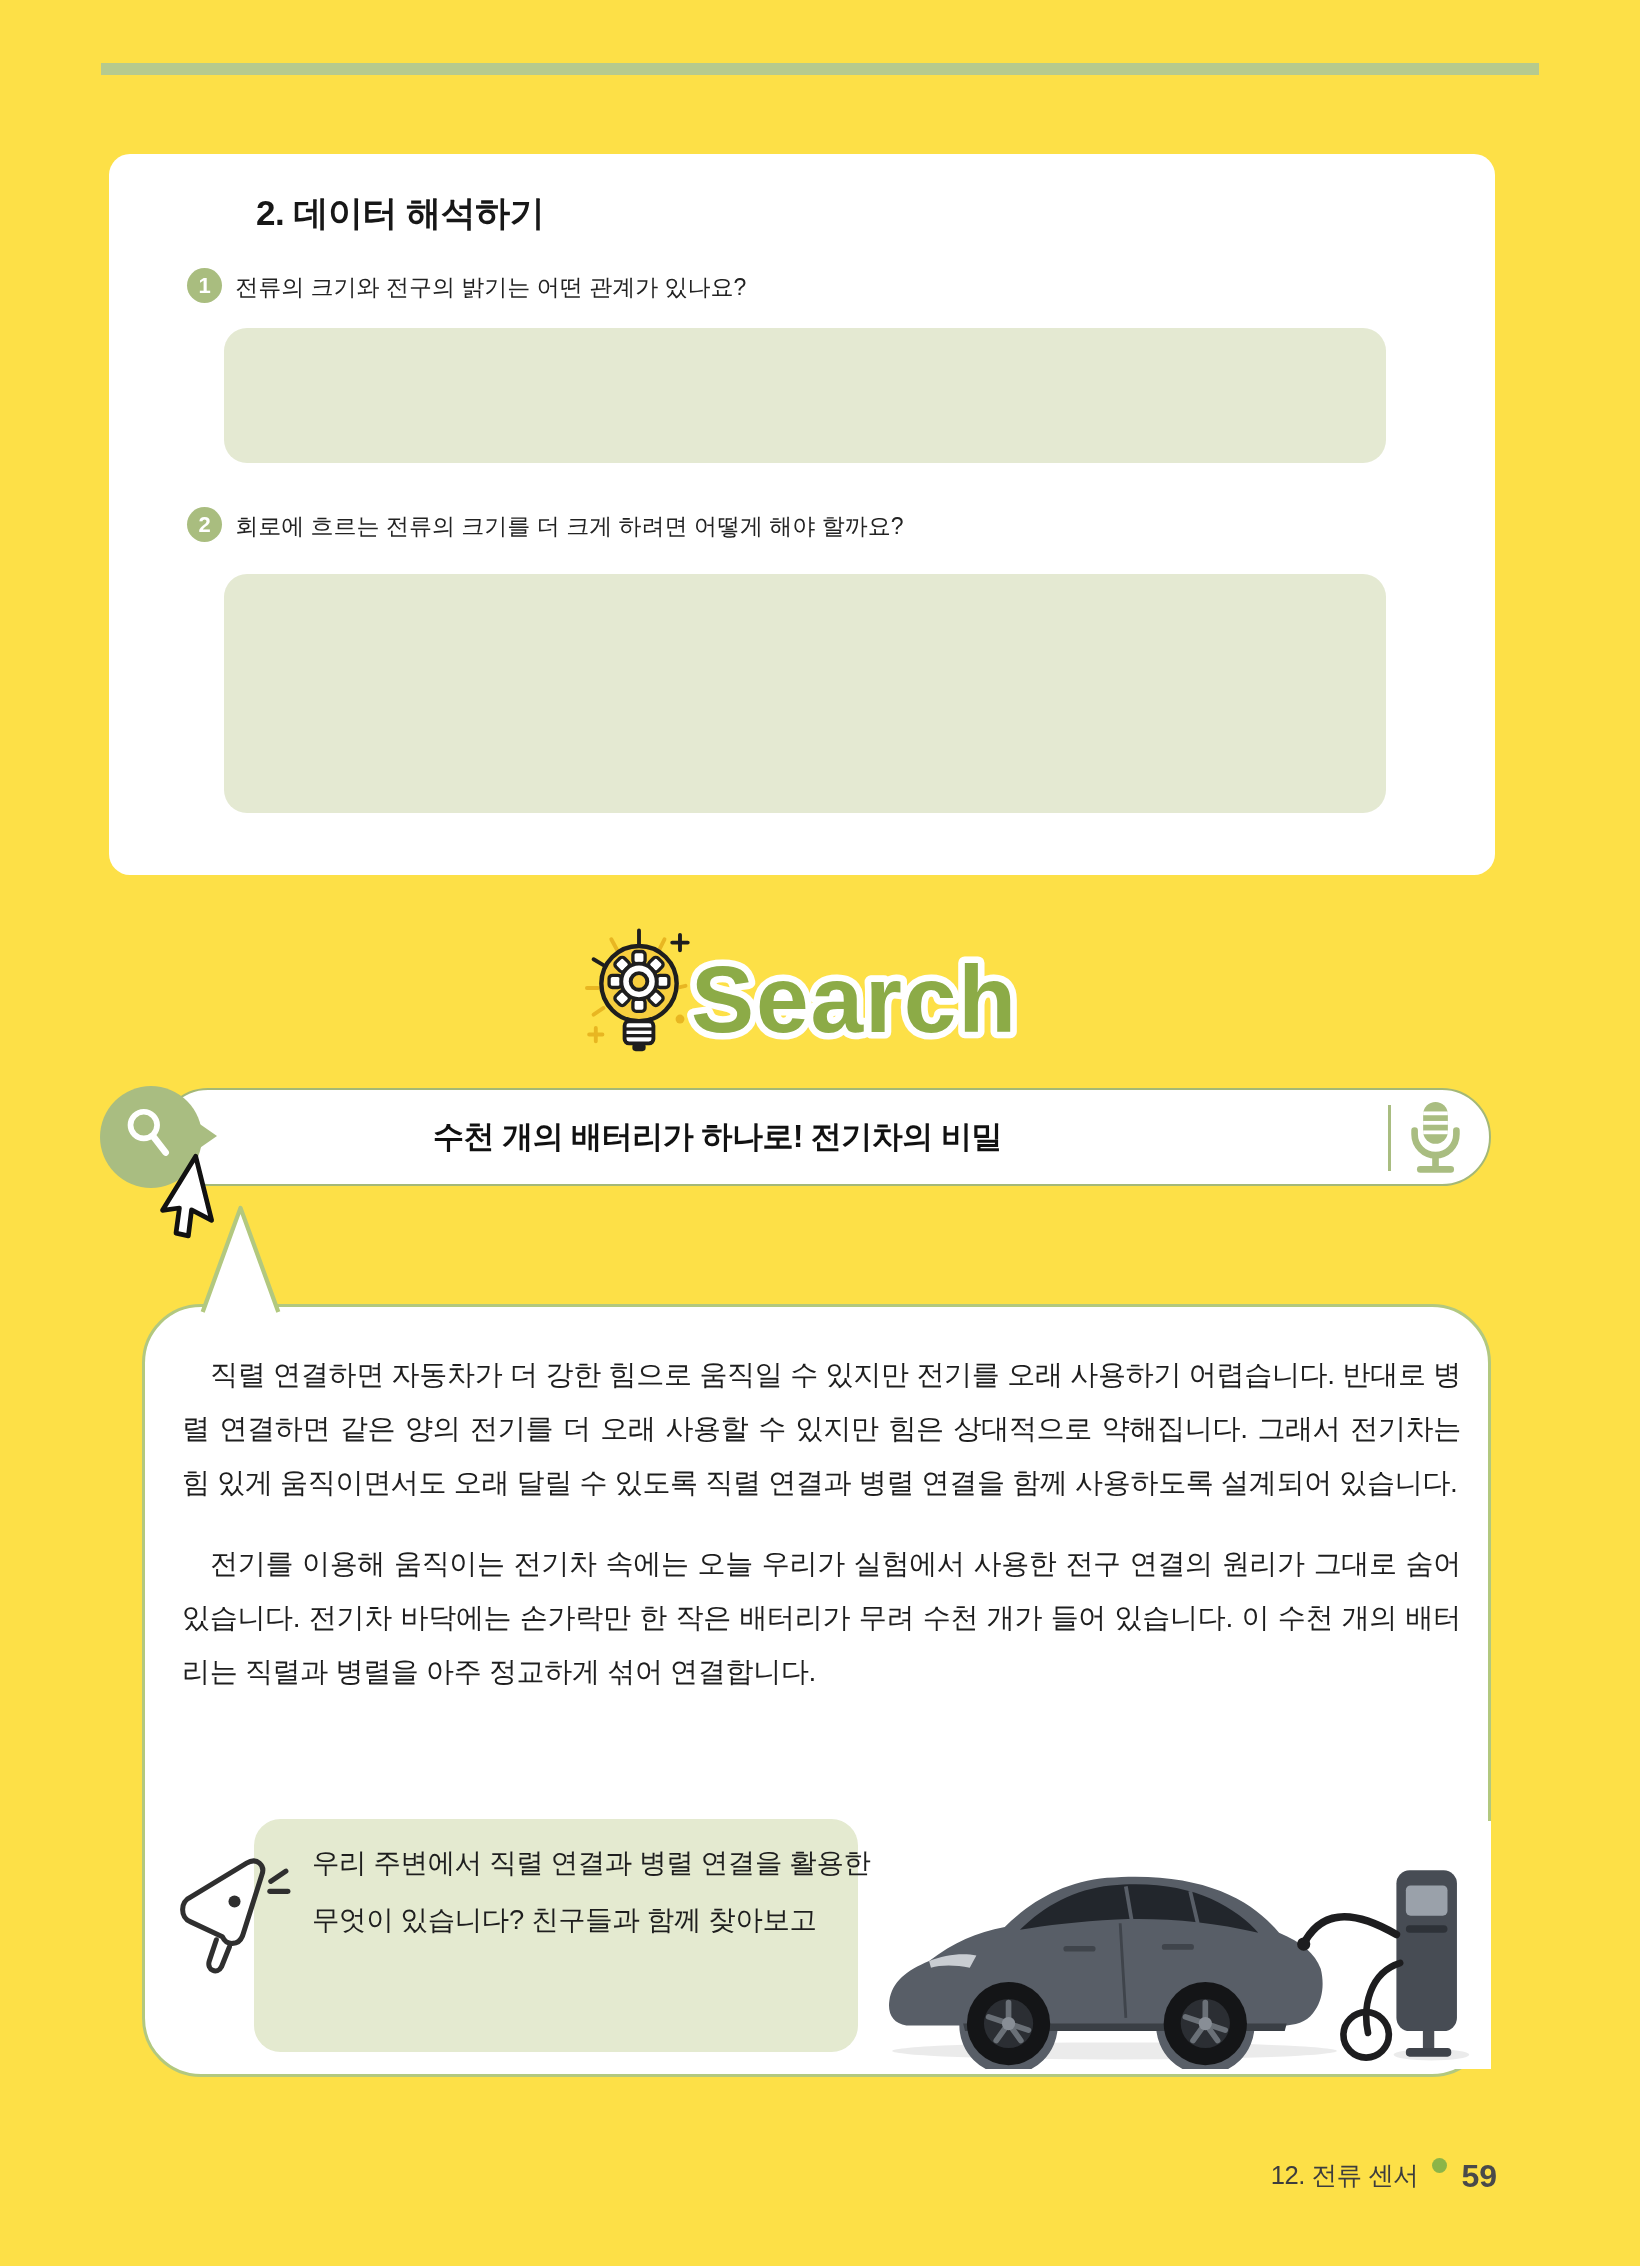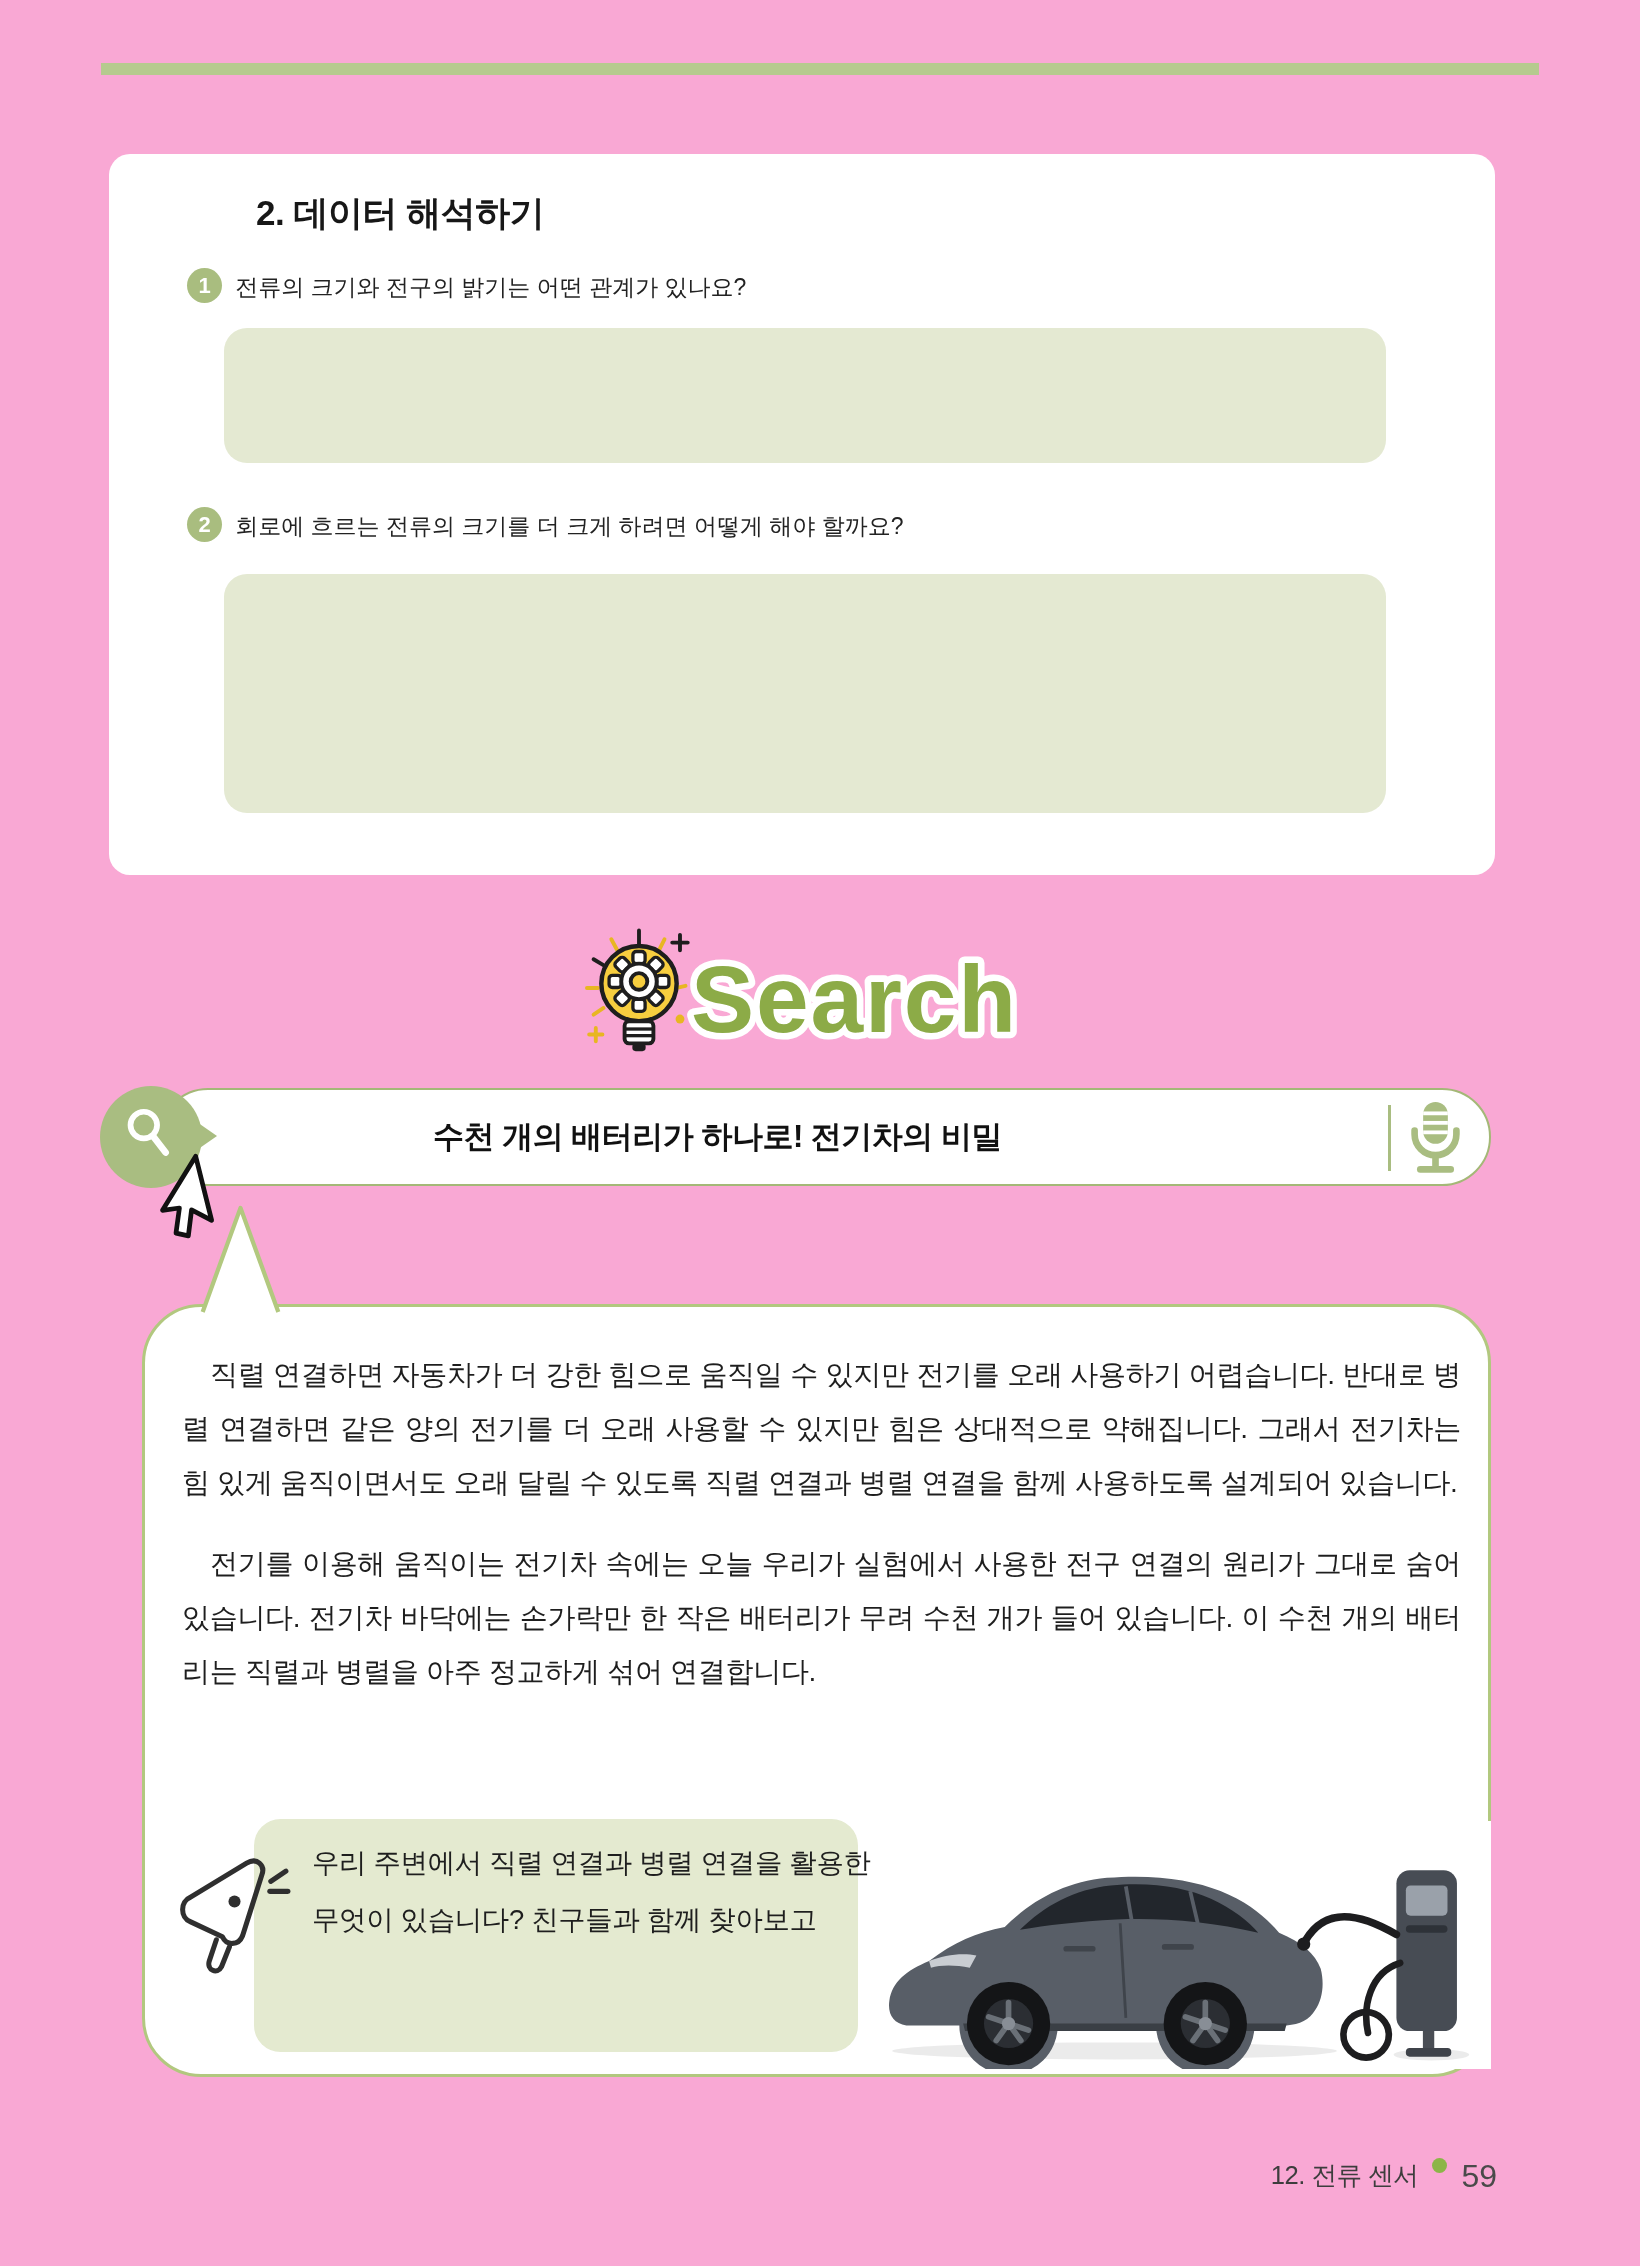--- a/index.html
+++ b/index.html
@@ -1,17 +1,17 @@
 <!DOCTYPE html>
 <html style="font-size:15px"><head>
 <meta charset="utf-8">
 <style>
   html,body{margin:0;padding:0;background:#d8dcc8;}
   #page{
-    position:relative;width:1641px;height:2267px;background:#f9a8d4;
+    position:relative;width:1641px;height:2267px;background:#fde047;
     font-family:"Liberation Sans", sans-serif;overflow:hidden;
   }
   
   .topbar{position:absolute;left:101px;top:63px;width:1438px;height:12.3px;background:#b6ca8e;}
 
   
   .card{position:absolute;left:109px;top:154px;width:1386px;height:721px;background:#ffffff;border-radius:21px;}
   .heading{position:absolute;left:147px;top:36px;margin:0;font-size:35px;font-weight:900;color:#171717;letter-spacing:-0.5px;}
   .qrow{position:absolute;left:78px;display:flex;align-items:flex-start;}
   .qrow.q1{top:116px;}
@@ -67,21 +67,21 @@
   .note-lines{position:absolute;left:312px;top:1834px;font-size:27.4px;line-height:57px;color:#1e1e1e;letter-spacing:-0.3px;}
   .mega-svg{position:absolute;left:172px;top:1843px;width:121px;height:131px;}
 
   .carbox{position:absolute;left:878px;top:1821px;width:613px;height:248px;background:#ffffff;}
   .carbox svg{display:block;width:100%;height:100%;}
 
   
   .footer{position:absolute;right:144px;top:2158px;display:flex;align-items:flex-start;gap:14px;}
   .footer .chapter{font-size:25.6px;color:#3d3d3d;letter-spacing:-0.5px;}
   .footer .dot{width:15px;height:15px;border-radius:50%;background:#8cb548;}
-  .footer .pnum{font-size:32px;font-weight:400;color:#4a4a4a;}
+  .footer .pnum{font-size:32px;font-weight:700;color:#4a4a4a;}
 </style>
 </head>
 <body>
 
 <div id="page">
 
   <div class="topbar"></div>
 
   <section class="card">
     <h2 class="heading">2. 데이터 해석하기</h2>

